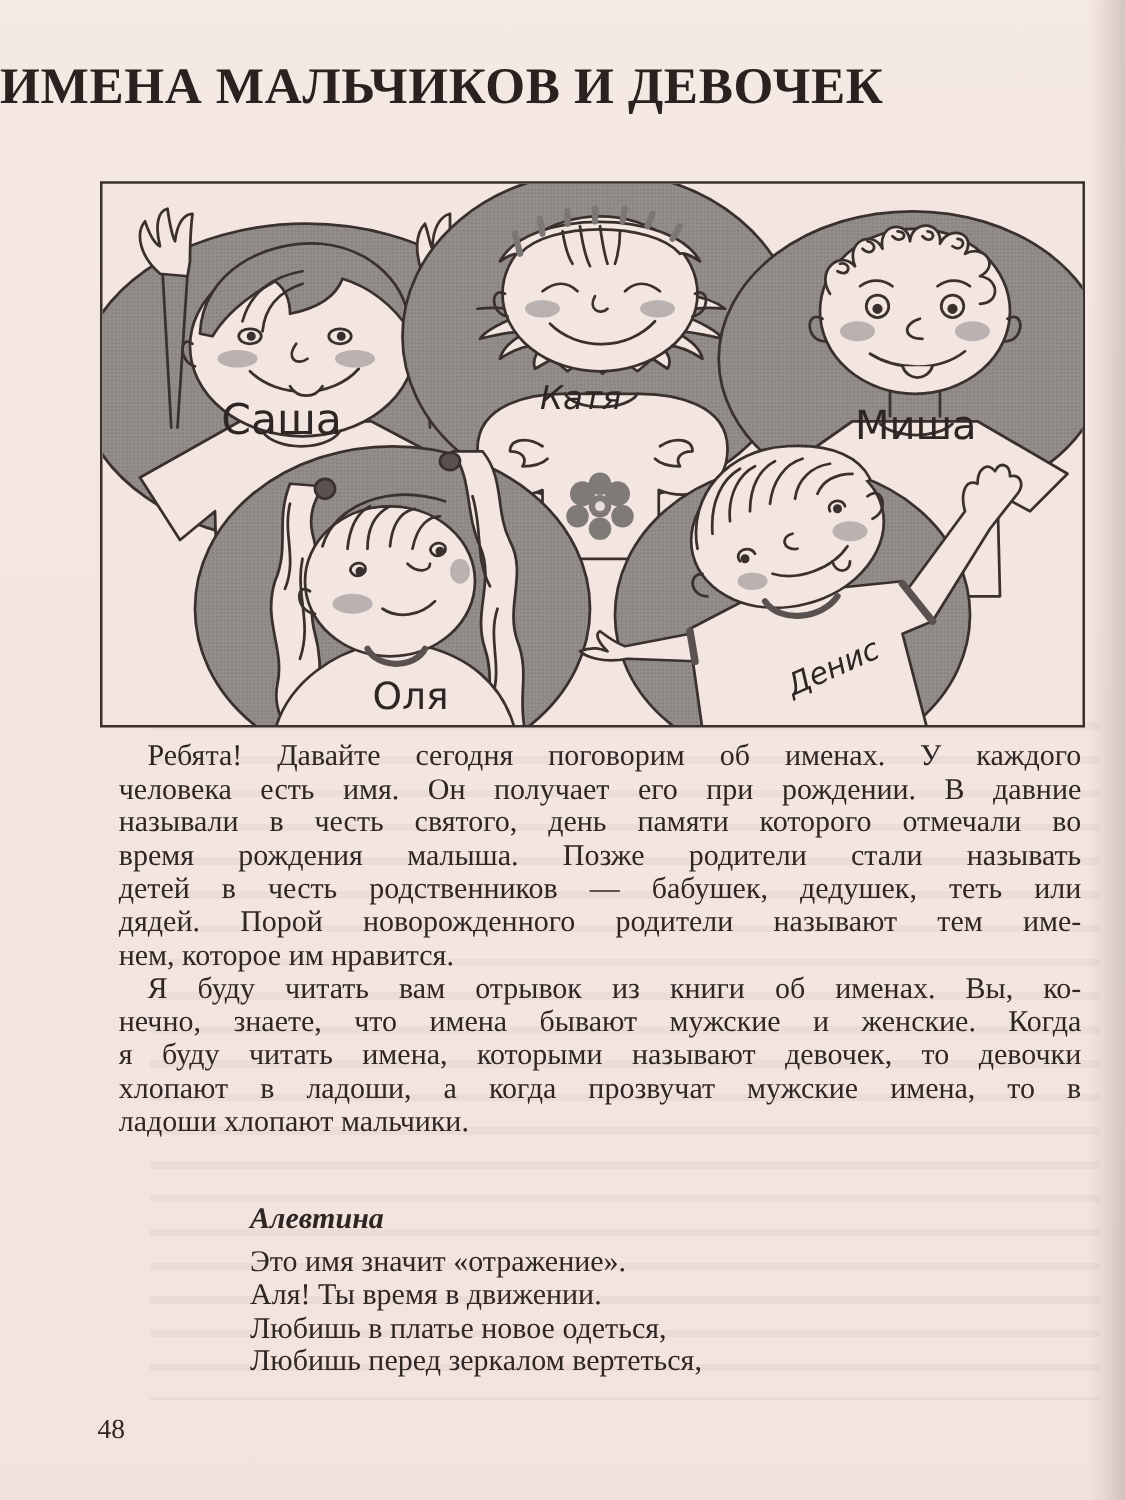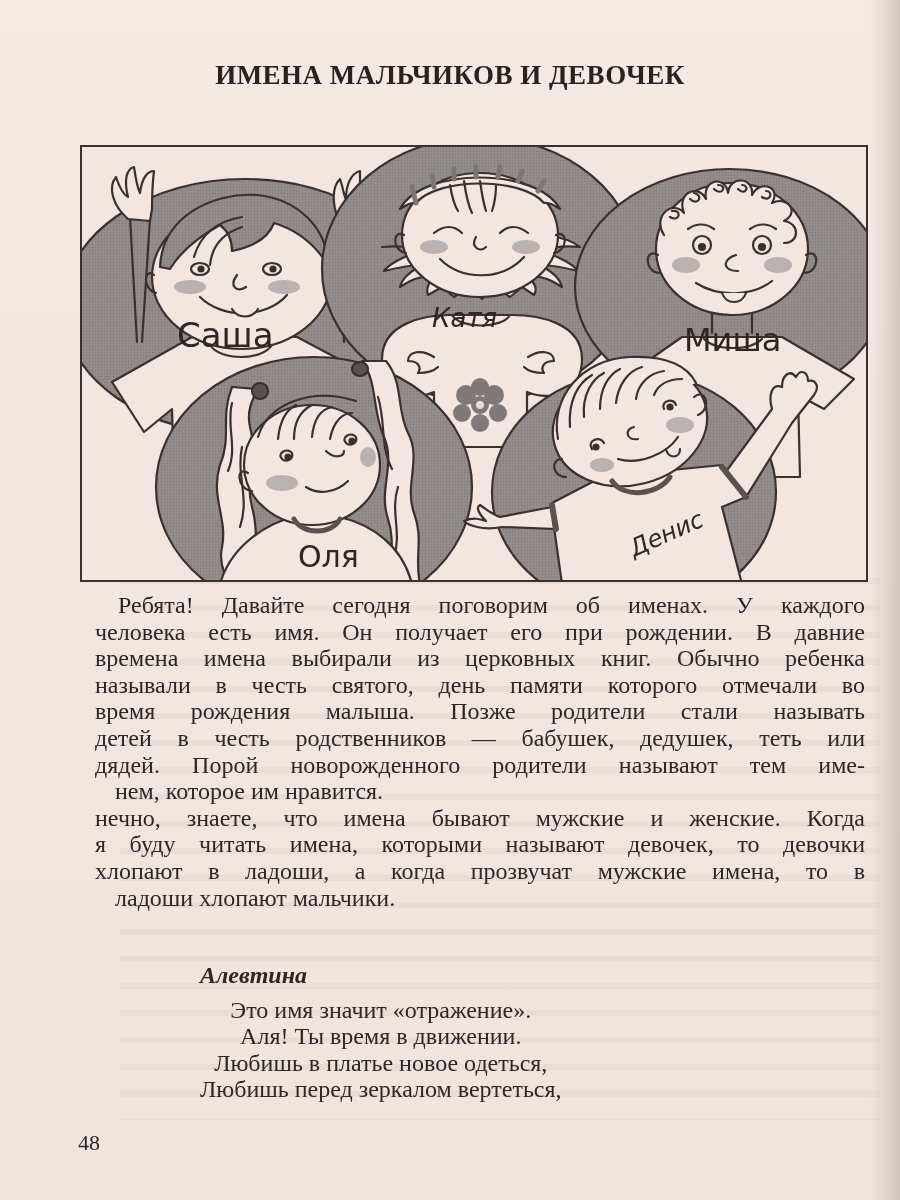--- a/index.html
+++ b/index.html
@@ -15,46 +15,46 @@
         linear-gradient(90deg, rgba(0,0,0,0) 0, rgba(0,0,0,0) 870px, rgba(120,100,95,0.10) 884px, rgba(90,75,70,0.22) 900px),
         linear-gradient(180deg, #f5e9e3 0%, #f3e5df 50%, #f2e3dd 100%);
     }
     
     .bleed {
       position: absolute; left: 120px; top: 560px; width: 760px; height: 560px;
       background: repeating-linear-gradient(180deg, rgba(170,150,150,0) 0px, rgba(170,150,150,0) 18px, rgba(170,150,150,0.10) 18px, rgba(170,150,150,0.10) 24px, rgba(170,150,150,0) 24px, rgba(170,150,150,0) 27px);
       pointer-events: none;
     }
     .title {
-      position: absolute; left: 0; width: 900px; top: 60px;
-      text-align: center;
+      position: absolute; left: 0; width: 900px; top: 44px;
+      text-align: left;
       font-family: "Liberation Serif", "DejaVu Serif", serif;
-      font-weight: bold; font-size: 27px; letter-spacing: 0.5px;
+      font-weight: bold; font-size: 41px; letter-spacing: 0.5px;
       color: #2a2220;
     }
     .figure {
       position: absolute; left: 80px; top: 113px; width: 788px; height: 437px;
       border: 2px solid #3a302e; box-sizing: border-box;
       background: #f3e6e0; overflow: hidden; margin-top: 32px;
     }
     .figure svg { position: absolute; left: 0; top: 0; }
     .body-text {
       position: absolute; left: 95px; top: 592px; width: 770px;
       font-size: 24px; line-height: 26.6px;
       text-align: justify;
     }
     .body-text .line { display: block; text-align: justify; text-align-last: justify; white-space: nowrap; }
-    .body-text .line.last { text-align-last: left; margin-left: 20px; }
+    .body-text .line.last { text-align-last: left; }
     .body-text .line.indent { padding-left: 23px; }
     .poem {
       position: absolute; left: 200px; top: 962px;
       font-size: 24px; line-height: 26.6px;
     }
     .poem .poem-title { font-weight: bold; font-style: italic; display: block; margin-bottom: 8px; }
-    .poem .poem-line { display: block; text-align: center; }
+    .poem .poem-line { display: block; }
     .page-number {
       position: absolute; left: 78px; top: 1130px;
       font-size: 22px; color: #2e2624;
     }
     .shirt-name { font-family: "DejaVu Sans", "Liberation Sans", sans-serif; }
   </style>
 </head>
 <body>
 
 <div class="page">
@@ -248,28 +248,28 @@
           <text class="shirt-name" x="552" y="410" font-size="24" font-style="italic" fill="#2e2624" stroke="none" transform="rotate(-24 552 410)">Денис</text>
         </g>
       </g>
     </svg>
   </div>
 
   <div class="body-text">
     <div>
       <span class="line indent">Ребята! Давайте сегодня поговорим об именах. У каждого</span>
       <span class="line">человека есть имя. Он получает его при рождении. В давние</span>
-      <span class="line">времена имена выбирали из церковных книг. Обычно ребенка</span>
       <span class="line">называли в честь святого, день памяти которого отмечали во</span>
       <span class="line">время рождения малыша. Позже родители стали называть</span>
       <span class="line">детей в честь родственников — бабушек, дедушек, теть или</span>
       <span class="line">дядей. Порой новорожденного родители называют тем име-</span>
       <span class="line last">нем, которое им нравится.</span>
     </div>
     <div>
+      <span class="line indent">Я буду читать вам отрывок из книги об именах. Вы, ко-</span>
       <span class="line">нечно, знаете, что имена бывают мужские и женские. Когда</span>
       <span class="line">я буду читать имена, которыми называют девочек, то девочки</span>
       <span class="line">хлопают в ладоши, а когда прозвучат мужские имена, то в</span>
       <span class="line last">ладоши хлопают мальчики.</span>
     </div>
   </div>
 
   <div class="poem">
     <span class="poem-title">Алевтина</span>
     <span class="poem-line">Это имя значит «отражение».</span>

